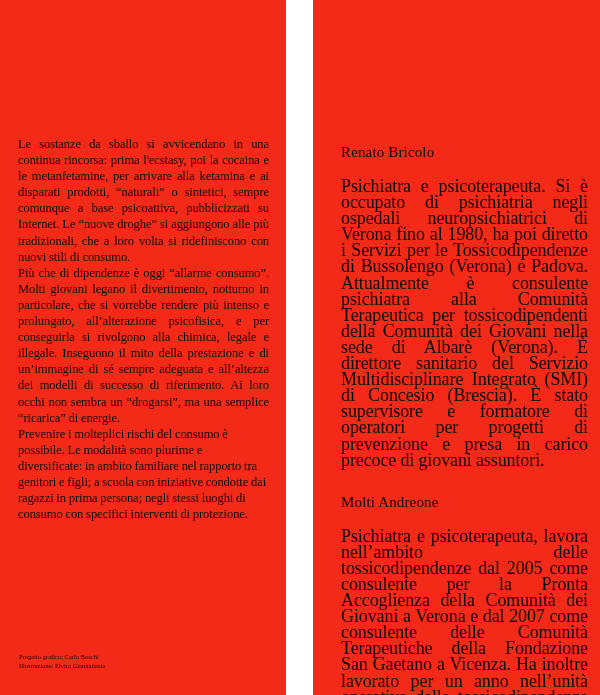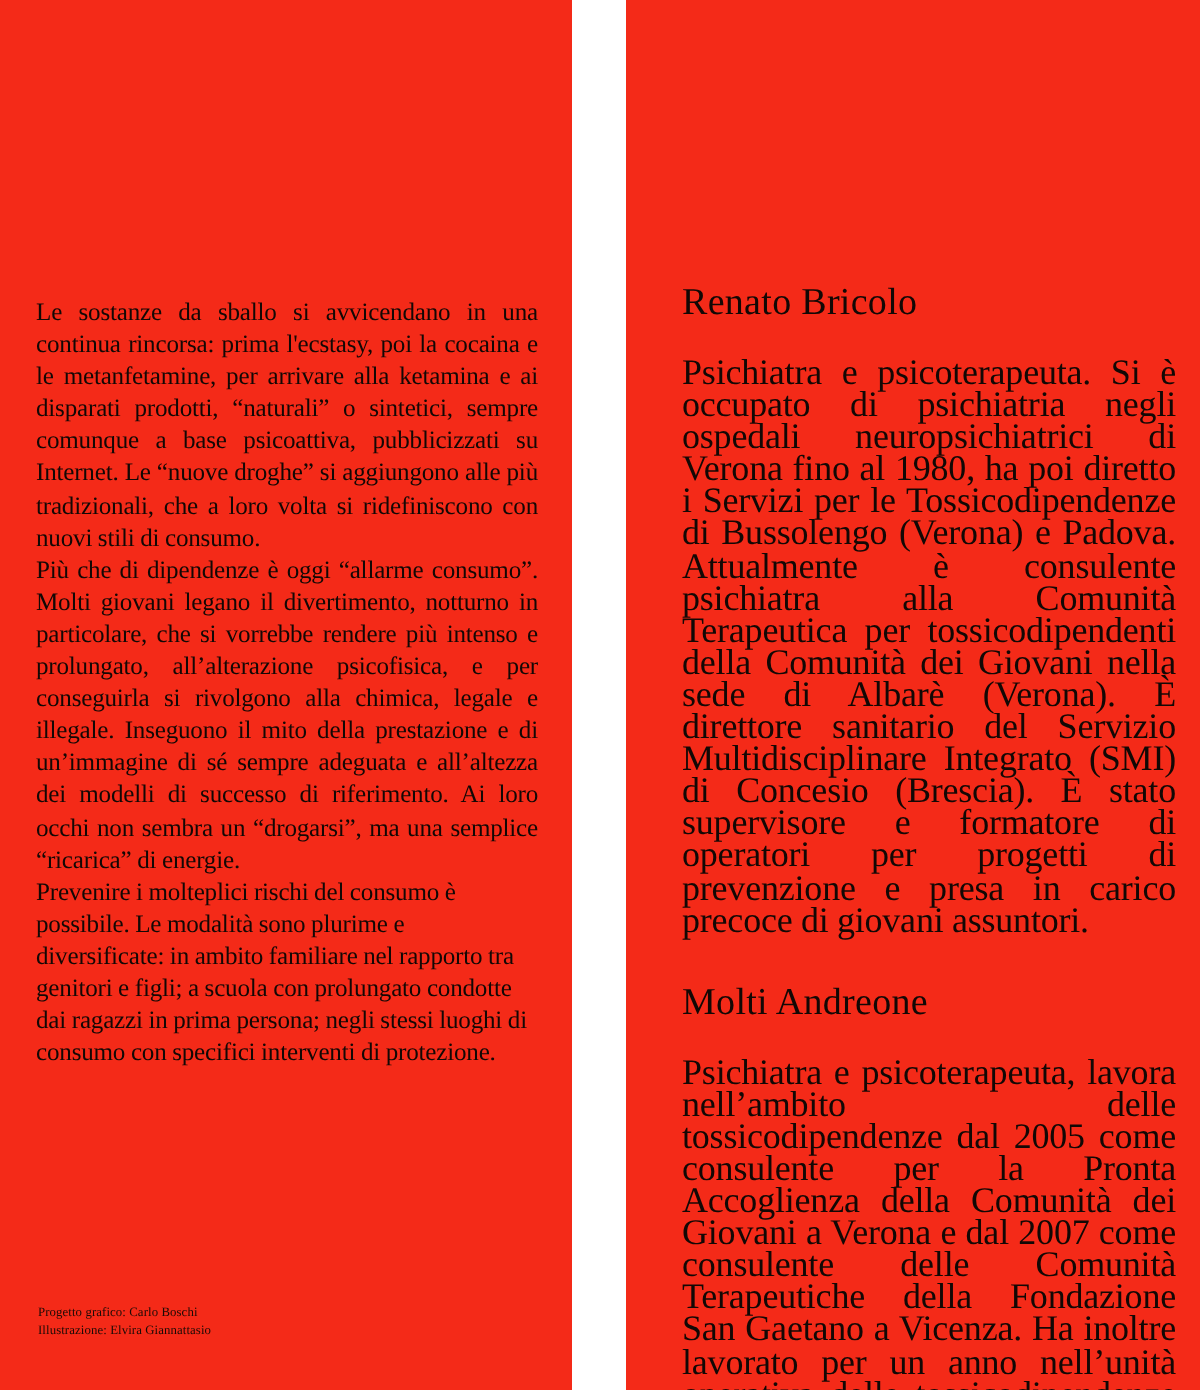--- a/index.html
+++ b/index.html
@@ -32,21 +32,21 @@
     position: relative;
   }
   .panel-left  { width: 286px; }
   .gutter      { width: 27px; background: #ffffff; height: 695px; flex: 0 0 27px; }
   .panel-right { width: 287px; }
 
   
   .blurb {
     position: absolute;
     left: 18px;
-    top: 148px;
+    top: 136px;
     width: 251px;
     color: #120805;
     font-size: 12.55px;
     line-height: 16.1px;
     text-align: justify;
     text-justify: inter-word;
     letter-spacing: -0.1px;
     word-spacing: -0.2px;
   }
   .blurb p {
@@ -70,21 +70,21 @@
 
   
   .bios {
     position: absolute;
     left: 28px;
     top: 143px;
     width: 247px;
     color: #120805;
   }
   .bio-name {
-    font-size: 19px;
+    font-size: 15px;
     line-height: 18px;
     letter-spacing: 0.15px;
     margin: 0 0 17px 0;
     font-weight: normal;
   }
   .bio-body {
     font-size: 18px;
     line-height: 16.1px;
     text-align: justify;
     text-justify: inter-word;
@@ -98,21 +98,21 @@
 </head>
 <body>
 
 <div class="cover">
 
   <div class="panel panel-left" style="background: rgb(244, 42, 24);">
 
     <div class="blurb">
       <p>Le sostanze da sballo si avvicendano in una continua rincorsa: prima l'ecstasy, poi la cocaina e le metanfetamine, per arrivare alla ketamina e ai disparati prodotti, “naturali” o sintetici, sempre comunque a base psicoattiva, pubblicizzati su Internet. Le “nuove droghe” si aggiungono alle più tradizionali, che a loro volta si ridefiniscono con nuovi stili di consumo.</p>
       <p>Più che di dipendenze è oggi “allarme consumo”. Molti giovani legano il divertimento, notturno in particolare, che si vorrebbe rendere più intenso e prolungato, all’alterazione psicofisica, e per conseguirla si rivolgono alla chimica, legale e illegale. Inseguono il mito della prestazione e di un’immagine di sé sempre adeguata e all’altezza dei modelli di successo di riferimento. Ai loro occhi non sembra un “drogarsi”, ma una semplice “ricarica” di energie.</p>
-      <p>Prevenire i molteplici rischi del consumo è possibile. Le modalità sono plurime e diversificate: in ambito familiare nel rapporto tra genitori e figli; a scuola con prolungato condotte dai ragazzi in prima persona; negli stessi luoghi di consumo con specifici interventi di protezione.</p>
+      <p>Prevenire i molteplici rischi del consumo è possibile. Le modalità sono plurime e diversificate: in ambito familiare nel rapporto tra genitori e figli; a scuola con iniziative condotte dai ragazzi in prima persona; negli stessi luoghi di consumo con specifici interventi di protezione.</p>
     </div>
 
     <div class="credits">
       <div>Progetto grafico: Carlo Boschi</div>
       <div>Illustrazione: Elvira Giannattasio</div>
     </div>
 
   </div>
 
   <div class="gutter" style="background: rgb(255, 255, 255);"></div>

